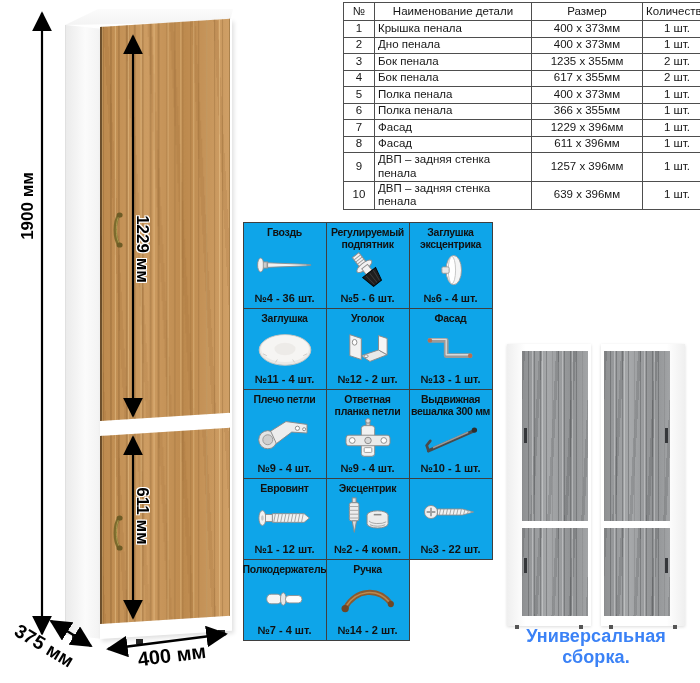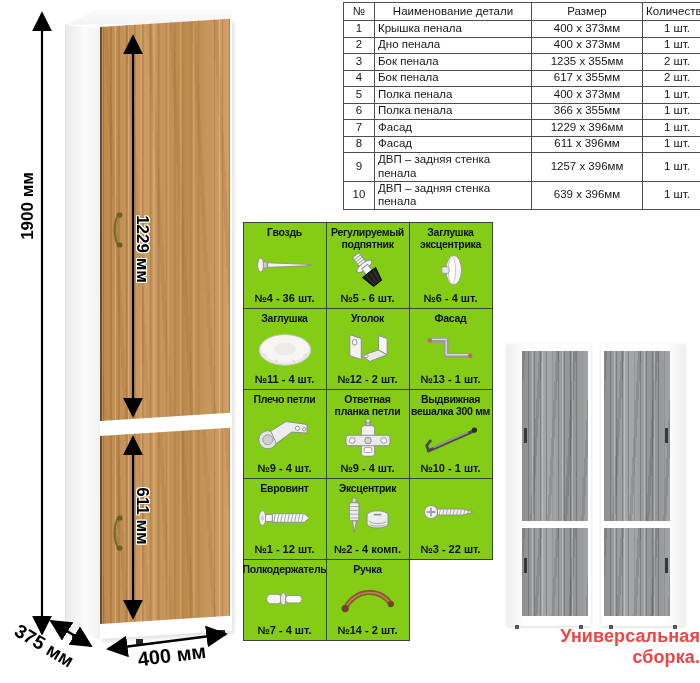--- a/index.html
+++ b/index.html
@@ -13,21 +13,21 @@
   .parts-table th{height:17px;text-align:center;}
   .parts-table td{height:15.5px;}
   .c-num{width:24px;text-align:center;}
   .c-name{width:150px;text-align:left;}
   .c-size{width:104px;text-align:center;}
   .c-qty{width:62px;text-align:center;}
 
   
   .hw-grid{position:absolute;left:243px;top:222px;width:249px;height:418px;
            display:grid;grid-template-columns:repeat(3,1fr);grid-auto-rows:1fr;}
-  .hw-cell{border:1px solid #3f3f3f;margin:-0.5px;background:#84cc16;display:flex;flex-direction:column;
+  .hw-cell{border:1px solid #3f3f3f;margin:-0.5px;background:#0ea5e9;display:flex;flex-direction:column;
            align-items:center;justify-content:space-between;padding:3px 1px 4px;min-width:0;}
   .hw-cell.empty{border:none;background:transparent;margin:0;}
   .hw-title{font-weight:bold;font-size:10.5px;letter-spacing:-0.3px;text-align:center;line-height:1.18;}
   .hw-count{font-weight:bold;font-size:11px;white-space:nowrap;}
   .hw-icon{flex:1;display:flex;align-items:center;justify-content:center;width:100%;}
 
   
   .cab{position:absolute;left:0;top:0;width:240px;height:683px;}
   .cab-top{position:absolute;left:60px;top:6px;width:175px;height:26px;
            background:linear-gradient(#fdfdfd,#f0f0f0);
@@ -74,22 +74,22 @@
   .mdoor.t{top:7px;height:170px;}
   .mdoor.b{top:184px;height:88px;}
   .gwood{background:
       repeating-linear-gradient(90deg,rgba(52,54,56,0.30) 0 1px,rgba(0,0,0,0) 1px 6px),
       repeating-linear-gradient(90deg,rgba(255,255,255,0.30) 0 1px,rgba(0,0,0,0) 1px 10px),
       repeating-linear-gradient(93deg,rgba(40,42,44,0.16) 0 3px,rgba(0,0,0,0) 3px 17px),
       linear-gradient(90deg,#8e9092,#a6a8aa 40%,#909294 75%,#a2a4a6);}
   .mhandle{position:absolute;width:3px;height:15px;background:#35373a;}
   .mfoot{position:absolute;bottom:-3px;width:4px;height:4px;background:#555;}
 
-  .assembly-caption{position:absolute;left:492px;top:626px;width:208px;text-align:right;
-                    font-size:18px;font-weight:bold;color:#ef4444;letter-spacing:0.1px;}
+  .assembly-caption{position:absolute;left:492px;top:626px;width:208px;text-align:center;
+                    font-size:18px;font-weight:bold;color:#3b82f6;letter-spacing:0.1px;}
 
   svg .ln{stroke:#8d8d8d;fill:#f2f2f2;}
 </style>
 </head>
 <body>
 
 <div class="stage">
 
   <div class="cab">
     <div class="cab-top"></div>

